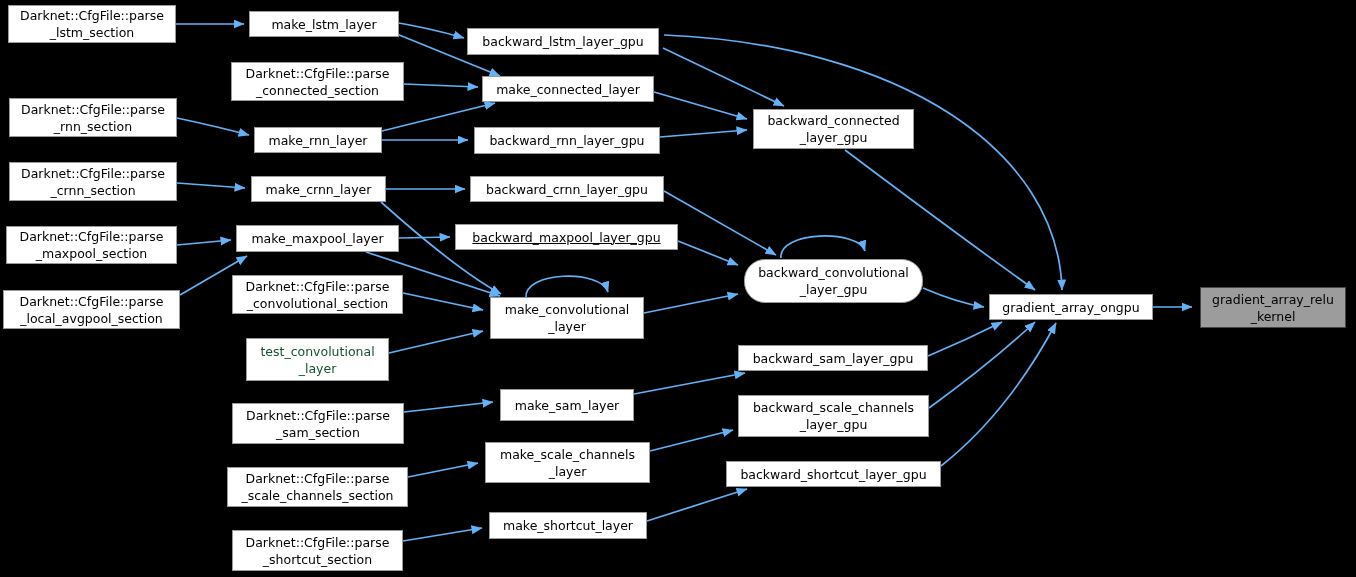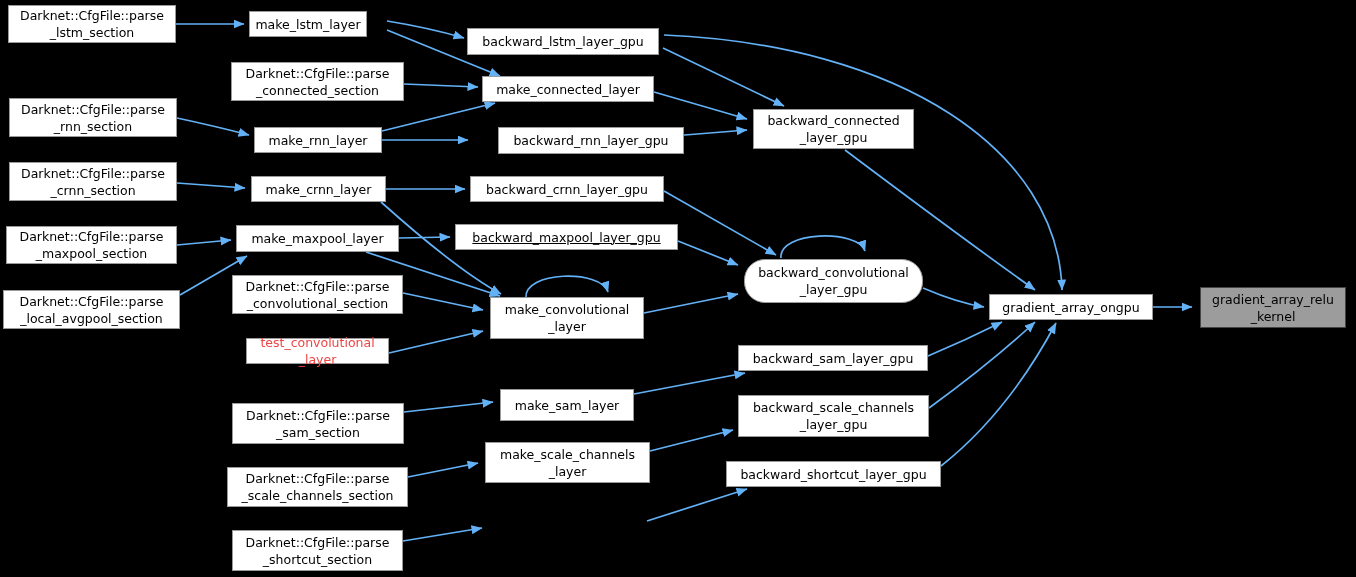--- a/index.html
+++ b/index.html
@@ -78,41 +78,41 @@
       <path d="M408,477 L478,463" class="edge" stroke="#63b1f6" marker-end="url(#arrow)"></path>
       <path d="M403,541 L482,528" class="edge" stroke="#63b1f6" marker-end="url(#arrow)"></path>
       <path d="M526,298 C523,271 601,269 608,292" class="edge" stroke="#63b1f6" marker-end="url(#arrow)"></path>
       <path d="M781,258 C778,231 858,229 865,251" class="edge" stroke="#63b1f6" marker-end="url(#arrow)"></path>
     </svg>
 
 <div class="node" style="left: 8px; top: 5px; width: 168px; height: 38px; color: rgb(0, 0, 0);">
       <span>Darknet::CfgFile::parse</span>
       <span>_lstm_section</span>
     </div>
-    <div class="node" style="left: 249px; top: 11px; width: 118px; height: 26px; color: rgb(0, 0, 0);">
+    <div class="node" style="left: 249px; top: 11px; width: 150px; height: 26px; color: rgb(0, 0, 0);">
       <span>make_lstm_layer</span>
     </div>
     <div class="node" style="left: 231px; top: 62px; width: 173px; height: 39px; color: rgb(0, 0, 0);">
       <span>Darknet::CfgFile::parse</span>
       <span>_connected_section</span>
     </div>
     <div class="node" style="left: 9px; top: 98px; width: 168px; height: 39px; color: rgb(0, 0, 0);">
       <span>Darknet::CfgFile::parse</span>
       <span>_rnn_section</span>
     </div>
     <div class="node" style="left: 254px; top: 127px; width: 128px; height: 26px; color: rgb(0, 0, 0);">
       <span>make_rnn_layer</span>
     </div>
     <div class="node" style="left: 467px; top: 28px; width: 192px; height: 27px; color: rgb(0, 0, 0);">
       <span>backward_lstm_layer_gpu</span>
     </div>
     <div class="node" style="left: 482px; top: 76px; width: 172px; height: 26px; color: rgb(0, 0, 0);">
       <span>make_connected_layer</span>
     </div>
-    <div class="node" style="left: 474px; top: 127px; width: 186px; height: 27px; color: rgb(0, 0, 0); margin-left: 24px;">
+    <div class="node" style="left: 474px; top: 127px; width: 186px; height: 27px; color: rgb(0, 0, 0);">
       <span>backward_rnn_layer_gpu</span>
     </div>
     <div class="node" style="left: 9px; top: 162px; width: 168px; height: 39px; color: rgb(0, 0, 0);">
       <span>Darknet::CfgFile::parse</span>
       <span>_crnn_section</span>
     </div>
     <div class="node" style="left: 470px; top: 176px; width: 194px; height: 26px; color: rgb(0, 0, 0);">
       <span>backward_crnn_layer_gpu</span>
     </div>
     <div class="node" style="left: 251px; top: 176px; width: 135px; height: 26px; color: rgb(0, 0, 0);">
@@ -133,21 +133,21 @@
       <span>_local_avgpool_section</span>
     </div>
     <div class="node" style="left: 232px; top: 275px; width: 171px; height: 39px; color: rgb(0, 0, 0);">
       <span>Darknet::CfgFile::parse</span>
       <span>_convolutional_section</span>
     </div>
     <div class="node" style="left: 490px; top: 297px; width: 154px; height: 42px; color: rgb(0, 0, 0);">
       <span>make_convolutional</span>
       <span>_layer</span>
     </div>
-    <div class="node" style="left: 246px; top: 338px; width: 143px; height: 26px; color: #ef4444;">
+    <div class="node" style="left: 246px; top: 338px; width: 143px; height: 43px; color: #14532d;">
       <span>test_convolutional</span>
       <span>_layer</span>
     </div>
     <div class="node" style="left: 753px; top: 109px; width: 161px; height: 40px; color: rgb(0, 0, 0);">
       <span>backward_connected</span>
       <span>_layer_gpu</span>
     </div>
     <div class="node" style="left: 744px; top: 259px; width: 179px; height: 44px; color: rgb(0, 0, 0); border-radius: 21px;">
       <span>backward_convolutional</span>
       <span>_layer_gpu</span>
@@ -170,20 +170,23 @@
       <span>make_scale_channels</span>
       <span>_layer</span>
     </div>
     <div class="node" style="left: 227px; top: 467px; width: 181px; height: 40px; color: rgb(0, 0, 0);">
       <span>Darknet::CfgFile::parse</span>
       <span>_scale_channels_section</span>
     </div>
     <div class="node" style="left: 726px; top: 461px; width: 215px; height: 26px; color: rgb(0, 0, 0);">
       <span>backward_shortcut_layer_gpu</span>
     </div>
+    <div class="node" style="left: 489px; top: 512px; width: 158px; height: 27px; color: rgb(0, 0, 0);">
+      <span>make_shortcut_layer</span>
+    </div>
     <div class="node" style="left: 232px; top: 530px; width: 171px; height: 41px; color: rgb(0, 0, 0);">
       <span>Darknet::CfgFile::parse</span>
       <span>_shortcut_section</span>
     </div>
     <div class="node" style="left: 989px; top: 294px; width: 164px; height: 26px; color: rgb(0, 0, 0);">
       <span>gradient_array_ongpu</span>
     </div>
     <div class="node target" style="left: 1200px; top: 287px; width: 146px; height: 41px; color: rgb(0, 0, 0);">
       <span>gradient_array_relu</span>
       <span>_kernel</span>

